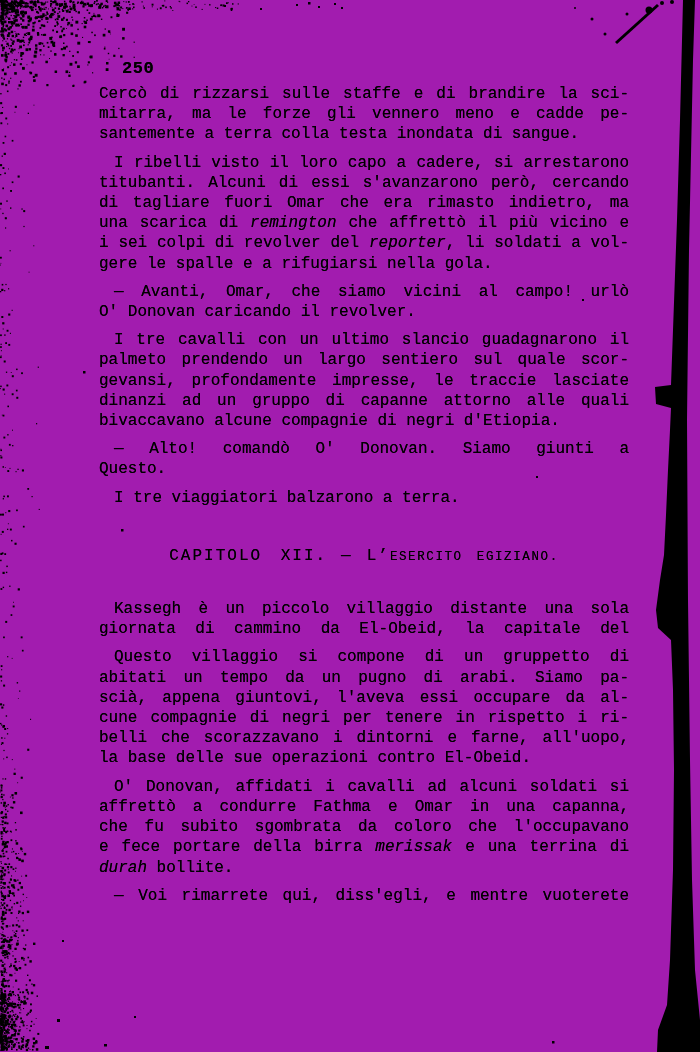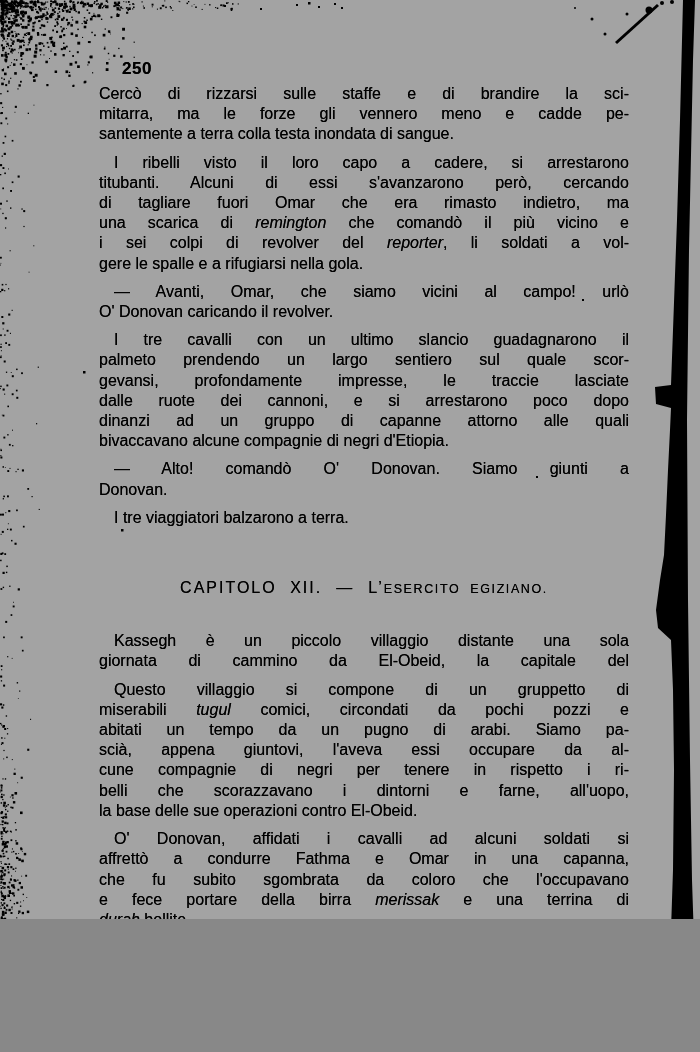--- a/index.html
+++ b/index.html
@@ -1,35 +1,35 @@
 <!DOCTYPE html>
 <html><head>
 <meta charset="utf-8">
 <style>
   html,body{margin:0;padding:0;background:#888;}
   .page{
-    position:relative;width:700px;height:919px;background:#a3a3a3;
-    overflow:hidden;font-family:Liberation Sans, sans-serif;color:#000;
+    position:relative;width:700px;height:1052px;background:#a21caf;
+    overflow:hidden;font-family:Liberation Mono, monospace;color:#000;
   }
   .page-number{
     position:absolute;left:122px;top:59px;font-size:17px;font-weight:bold;
     letter-spacing:0.5px;text-shadow:0 0 .4px rgba(0,0,0,.8);
   }
   .body-text{
     position:absolute;left:99px;top:84px;width:530px;
     font-size:16px;line-height:20.2px;text-shadow:0 0 .4px rgba(0,0,0,.8);
   }
   .line{
     white-space:nowrap;text-align:justify;text-align-last:justify;
   }
   .line.indent{text-indent:15px;margin-top:8px;}
   .line.last{text-align-last:left;}
   .it{font-style:italic;margin-top:8px;}
   .chapter-heading{
-    text-align:center;text-align-last:center;margin-top:50px;margin-bottom:32px;
+    text-align:center;text-align-last:center;margin-top:38px;margin-bottom:32px;
     font-size:16px;letter-spacing:2px;white-space:nowrap;
   }
   .heading-label{word-spacing:7px;margin-right:14px;}
   .heading-sep{margin-right:14px;}
   .heading-smallcaps{font-size:12.5px;letter-spacing:1.6px;word-spacing:5px;}
   .artifact-layer{position:absolute;left:0;top:0;pointer-events:none;}
 </style>
 </head>
 <body>
 
@@ -1832,39 +1832,37 @@
 
   <div class="page-number">250</div>
 
   <div class="body-text" id="body">
       <div class="line"><span>Cercò di rizzarsi sulle staffe e di brandire la sci-</span></div>
       <div class="line"><span>mitarra, ma le forze gli vennero meno e cadde pe-</span></div>
       <div class="line last"><span>santemente a terra colla testa inondata di sangue.</span></div>
       <div class="line indent"><span>I ribelli visto il loro capo a cadere, si arrestarono</span></div>
       <div class="line"><span>titubanti. Alcuni di essi s'avanzarono però, cercando</span></div>
       <div class="line"><span>di tagliare fuori Omar che era rimasto indietro, ma</span></div>
-      <div class="line"><span>una scarica di </span><span class="it">remington</span><span> che comandò il più vicino e</span></div>
+      <div class="line"><span>una scarica di </span><span class="it">remington</span><span> che affrettò il più vicino e</span></div>
       <div class="line"><span>i sei colpi di revolver del </span><span class="it">reporter</span><span>, li soldati a vol-</span></div>
       <div class="line last"><span>gere le spalle e a rifugiarsi nella gola.</span></div>
       <div class="line indent"><span>— Avanti, Omar, che siamo vicini al campo! urlò</span></div>
       <div class="line last"><span>O' Donovan caricando il revolver.</span></div>
       <div class="line indent"><span>I tre cavalli con un ultimo slancio guadagnarono il</span></div>
       <div class="line"><span>palmeto prendendo un largo sentiero sul quale scor-</span></div>
       <div class="line"><span>gevansi, profondamente impresse, le traccie lasciate</span></div>
-      <div class="line"><span>dalle ruote dei cannoni, e si arrestarono poco dopo</span></div>
       <div class="line"><span>dinanzi ad un gruppo di capanne attorno alle quali</span></div>
       <div class="line last"><span>bivaccavano alcune compagnie di negri d'Etiopia.</span></div>
       <div class="line indent"><span>— Alto! comandò O' Donovan. Siamo giunti a</span></div>
-      <div class="line last"><span>Donovan.</span></div>
+      <div class="line last"><span>Questo.</span></div>
       <div class="line indent last"><span>I tre viaggiatori balzarono a terra.</span></div>
       <div class="chapter-heading"><span class="heading-label">CAPITOLO XII.</span><span class="heading-sep">—</span><span class="heading-article">L’</span><span class="heading-smallcaps">ESERCITO EGIZIANO.</span></div>
       <div class="line indent"><span>Kassegh è un piccolo villaggio distante una sola</span></div>
       <div class="line"><span>giornata di cammino da El-Obeid, la capitale del</span></div>
       <div class="line indent"><span>Questo villaggio si compone di un gruppetto di</span></div>
-      <div class="line"><span>miserabili </span><span class="it">tugul</span><span> comici, circondati da pochi pozzi e</span></div>
       <div class="line"><span>abitati un tempo da un pugno di arabi. Siamo pa-</span></div>
       <div class="line"><span>scià, appena giuntovi, l'aveva essi occupare da al-</span></div>
       <div class="line"><span>cune compagnie di negri per tenere in rispetto i ri-</span></div>
       <div class="line"><span>belli che scorazzavano i dintorni e farne, all'uopo,</span></div>
       <div class="line last"><span>la base delle sue operazioni contro El-Obeid.</span></div>
       <div class="line indent"><span>O' Donovan, affidati i cavalli ad alcuni soldati si</span></div>
       <div class="line"><span>affrettò a condurre Fathma e Omar in una capanna,</span></div>
       <div class="line"><span>che fu subito sgombrata da coloro che l'occupavano</span></div>
       <div class="line"><span>e fece portare della birra </span><span class="it">merissak</span><span> e una terrina di</span></div>
       <div class="line last"><span class="it">durah</span><span> bollite.</span></div>

